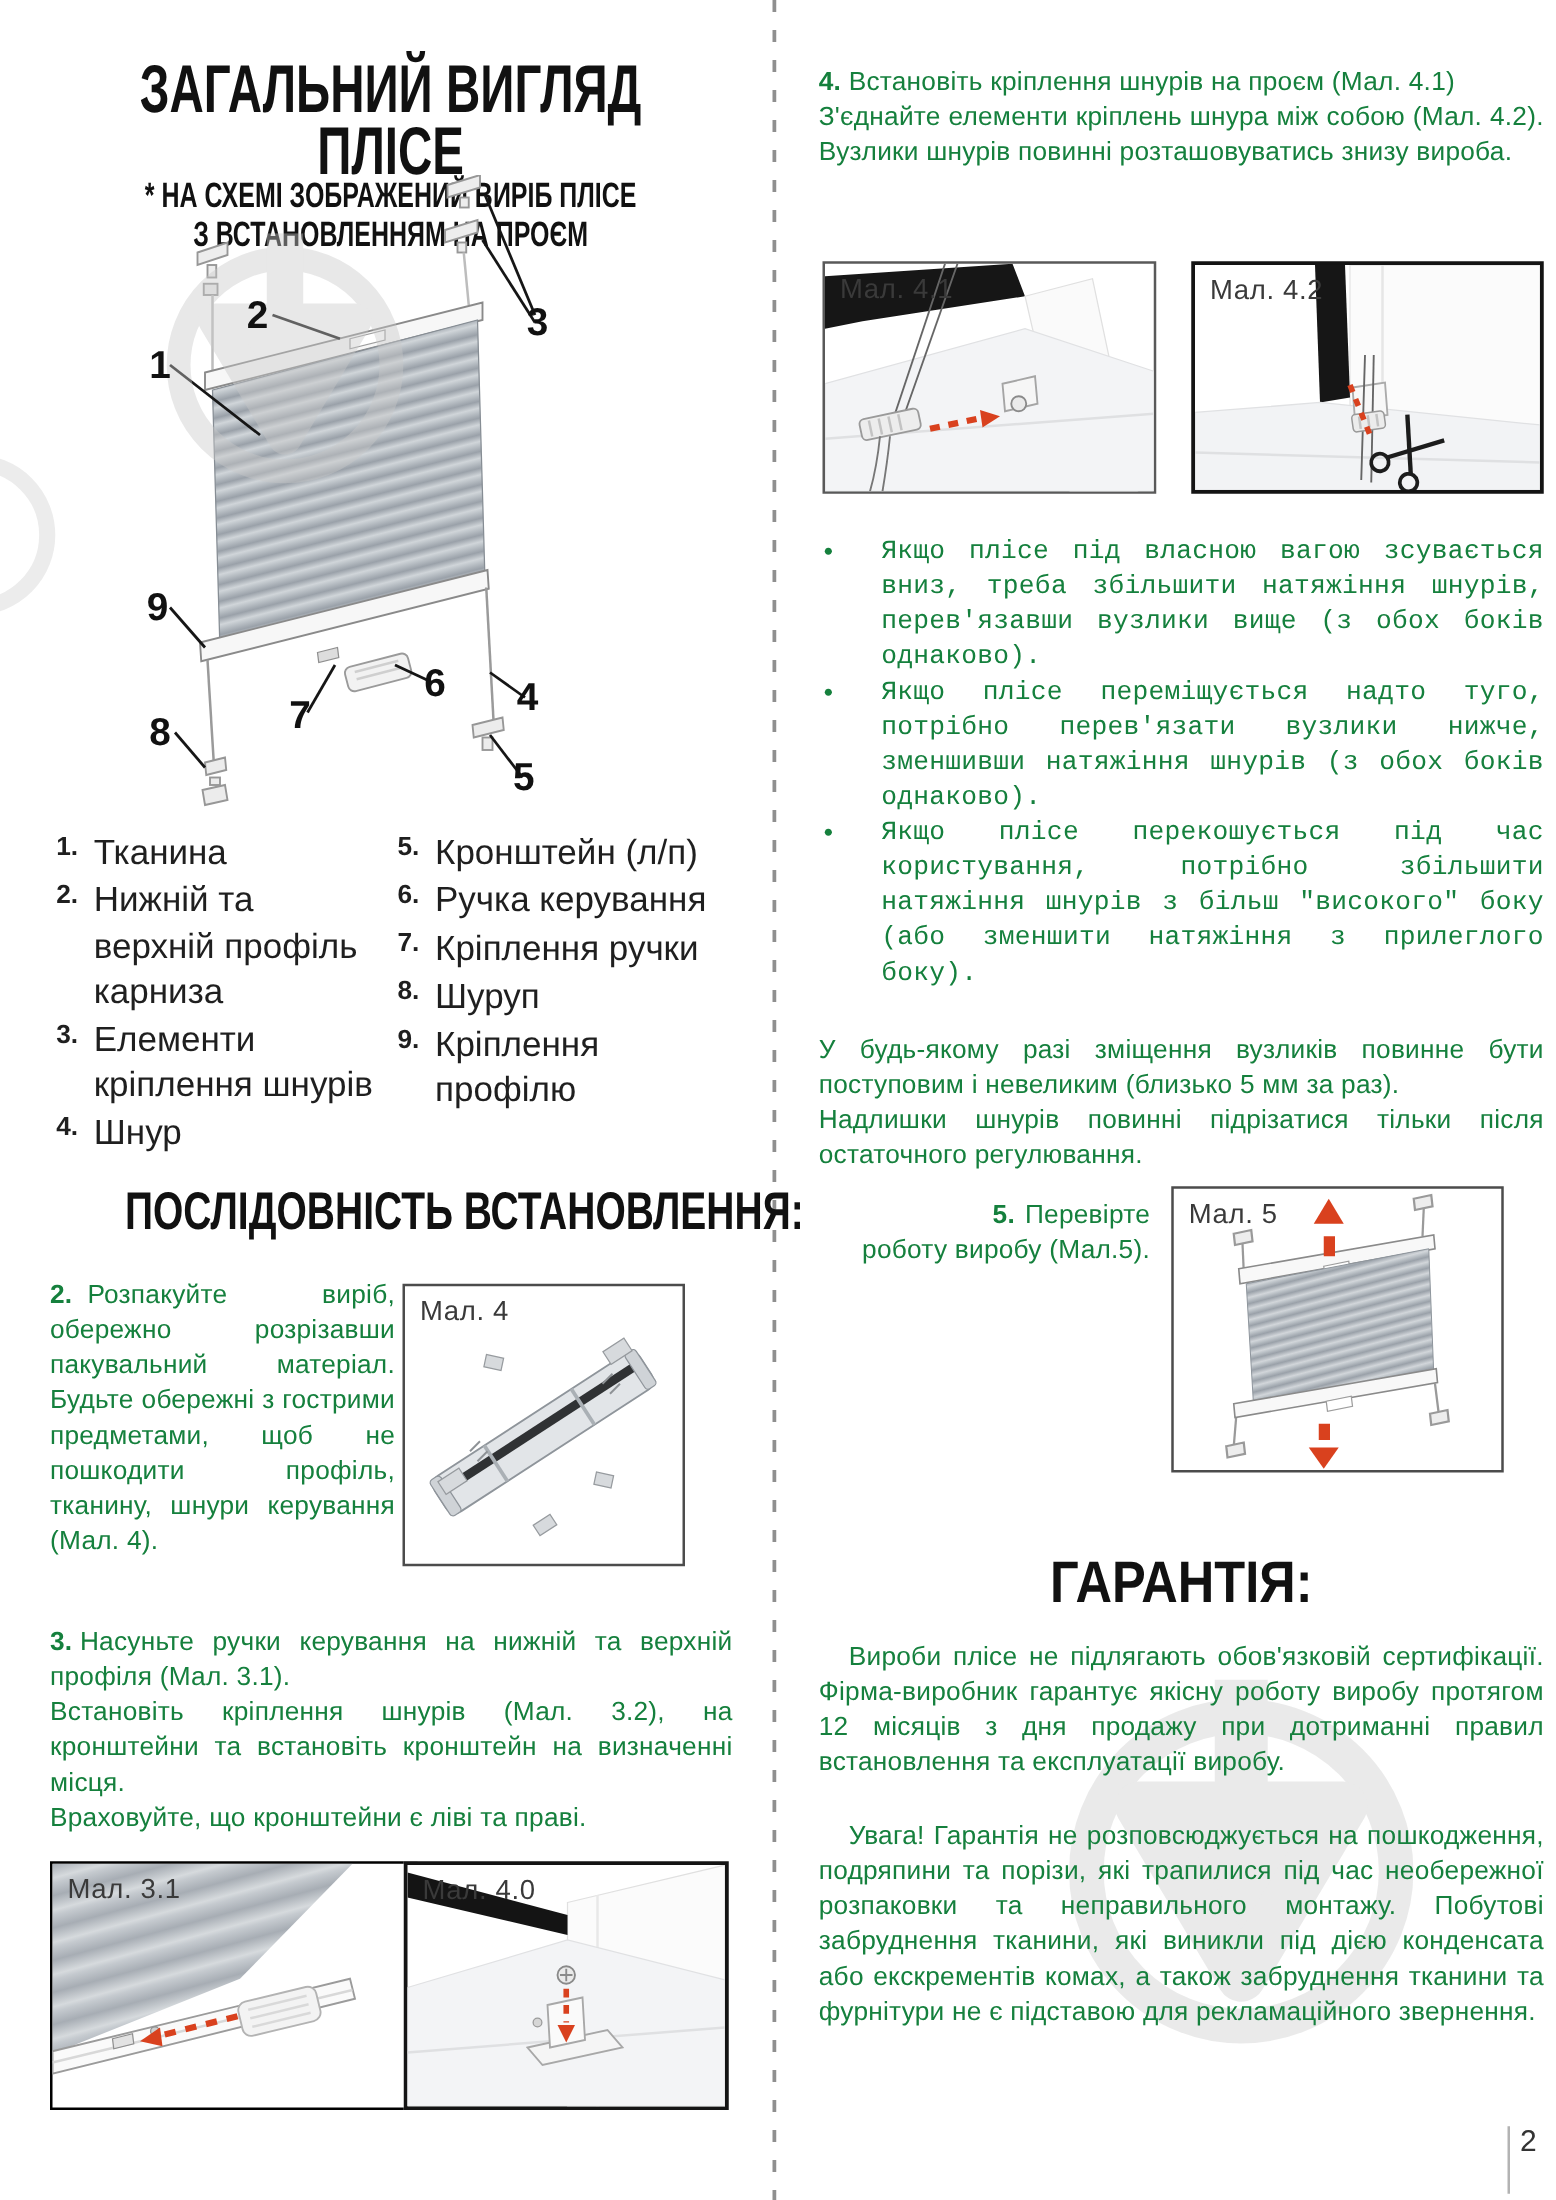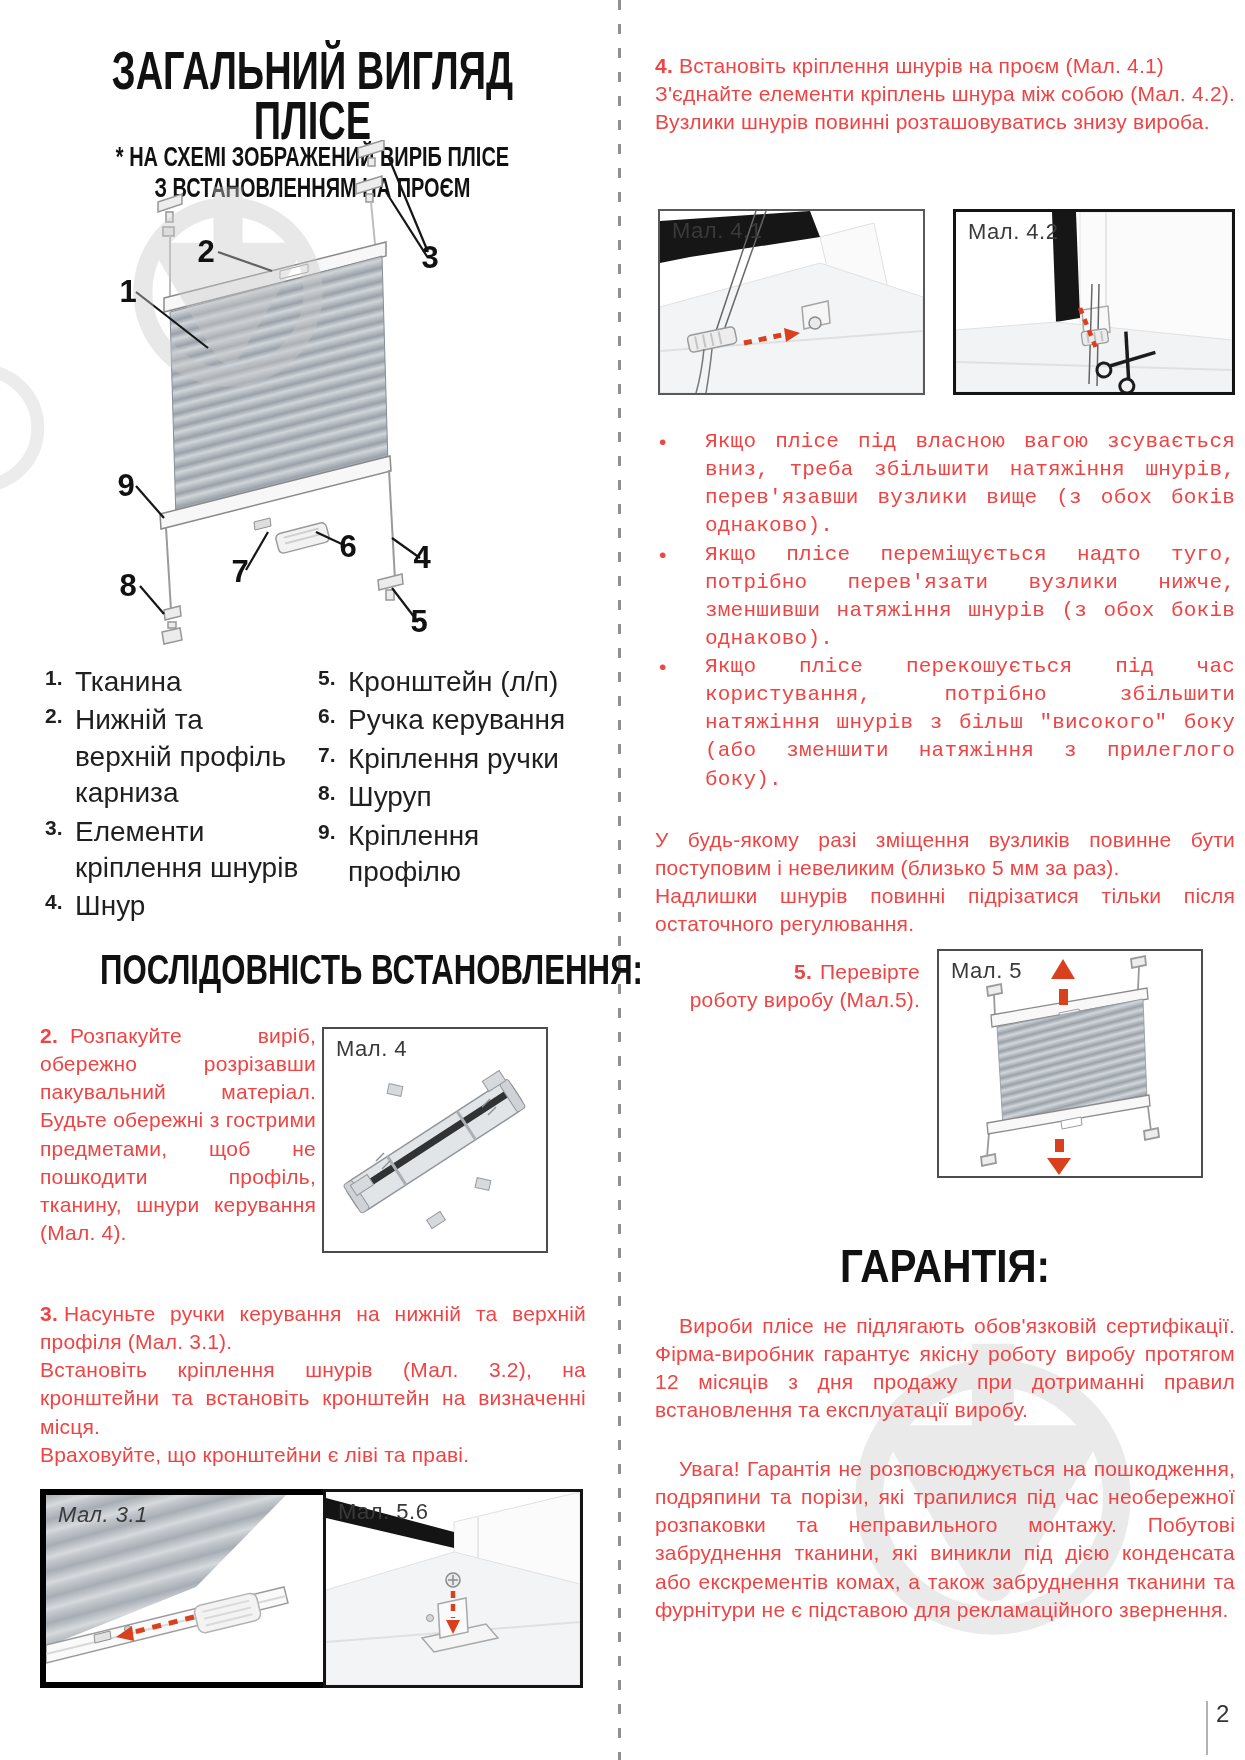--- a/index.html
+++ b/index.html
@@ -1,21 +1,21 @@
 <!DOCTYPE html>
 <html style="--accent: #d9411e;"><head>
 <meta charset="utf-8">
 <style>
   html,body{margin:0;padding:0;background:#ffffff;}
   .page{position:relative;width:1245px;height:1760px;background:#fff;overflow:hidden;
         font-family:"Liberation Sans",sans-serif;color:#1f1f1f;}
   
   .abs{position:absolute;}
   .just{text-align:justify;text-justify:inter-word;}
-  .body-txt{font-size:21px;line-height:1.34;letter-spacing:.2px;color:#ef4444;}
+  .body-txt{font-size:21px;line-height:1.34;letter-spacing:.2px;color:#15803d;}
   .stepnum{font-weight:bold;margin-right:12px;}
   .cond{display:block;font-weight:800;white-space:nowrap;color:#111;}
   .center{text-align:center;}
   p{margin:0;}
   
   .vdash{position:absolute;left:618px;top:0;width:3px;height:1760px;
          background:repeating-linear-gradient(to bottom,#8f8f8f 0 10px,transparent 10px 24px);}
   
   .wm{position:absolute;color:#c9c9c9;pointer-events:none;}
   
@@ -221,21 +221,21 @@
       </g>
     </svg>
   </div>
 
   <div class="abs body-txt" style="left:40px;top:1300px;width:546px;z-index:1;">
     <p class="just"><b class="stepnum" style="margin-right:6px;">3.</b><span>Насуньте ручки керування на нижній та верхній профіля (Мал. 3.1).</span></p>
     <p class="just"><span>Встановіть кріплення шнурів (Мал. 3.2), на кронштейни та встановіть кронштейн на визначенні місця.</span></p>
     <p><span>Враховуйте, що кронштейни є ліві та праві.</span></p>
   </div>
 
-  <div class="figbox" style="left:40px;top:1489px;width:294px;height:199px;border:6px solid #000000;z-index:1;font-style:italic;">
+  <div class="figbox" style="left:40px;top:1489px;width:294px;height:199px;border:2px solid #000000;z-index:1;">
     <div class="fig-label">Мал. 3.1</div>
     <svg width="259" height="195" viewBox="0 0 259 195">
       <defs>
         <linearGradient id="p31" gradientUnits="userSpaceOnUse" x1="0" y1="0" x2="6.5" y2="24" spreadMethod="repeat">
           <stop offset="0" stop-color="#a7adb4"></stop>
             <stop offset="0.45" stop-color="#d6dadd"></stop>
           <stop offset="0.6" stop-color="#c5cacf"></stop>
             <stop offset="1" stop-color="#a7adb4"></stop>
         </linearGradient>
       </defs>
@@ -249,21 +249,21 @@
         <line x1="158" y1="111" x2="206" y2="111" stroke="#d9d9d9" stroke-width="2"></line>
         <line x1="158" y1="118" x2="206" y2="118" stroke="#d9d9d9" stroke-width="2"></line>
         <line x1="158" y1="125" x2="206" y2="125" stroke="#d9d9d9" stroke-width="2"></line>
       </g>
       <line x1="148" y1="122" x2="88" y2="137" stroke="#d9411e" stroke-width="5" stroke-dasharray="9 8"></line>
       <polygon points="86,131 70,142 88,146" fill="#d9411e"></polygon>
     </svg>
   </div>
 
   <div class="figbox" style="left:323px;top:1489px;width:260px;height:199px;border:3px solid #141414;z-index:1;">
-    <div class="fig-label">Мал. 5.6</div>
+    <div class="fig-label">Мал. 4.0</div>
     <svg width="254" height="193" viewBox="0 0 254 193">
       <polygon points="128,30 254,0 254,193 128,193" fill="#fbfbfb" stroke="#e0e0e0"></polygon>
       <line x1="152" y1="24" x2="152" y2="193" stroke="#e8e8e8" stroke-width="2"></line>
       <polygon points="0,6 128,40 128,56 0,26" fill="#141414"></polygon>
       <polygon points="0,98 128,60 254,92 254,193 0,193" fill="#f3f4f6" stroke="#e0e1e3"></polygon>
       <line x1="0" y1="150" x2="254" y2="130" stroke="#dfe0e2" stroke-width="2"></line>
       <polygon points="96,146 160,132 172,146 108,160" fill="#f5f5f5" stroke="#a8a8a8" stroke-width="1.5"></polygon>
       <polygon points="112,112 140,106 142,140 114,146" fill="#fafafa" stroke="#a8a8a8" stroke-width="1.5"></polygon>
       <circle cx="104" cy="126" r="3.5" fill="#d6d6d6" stroke="#9a9a9a"></circle>
       <circle cx="127" cy="88" r="7" fill="#eaeaea" stroke="#8a8a8a" stroke-width="1.5"></circle>

